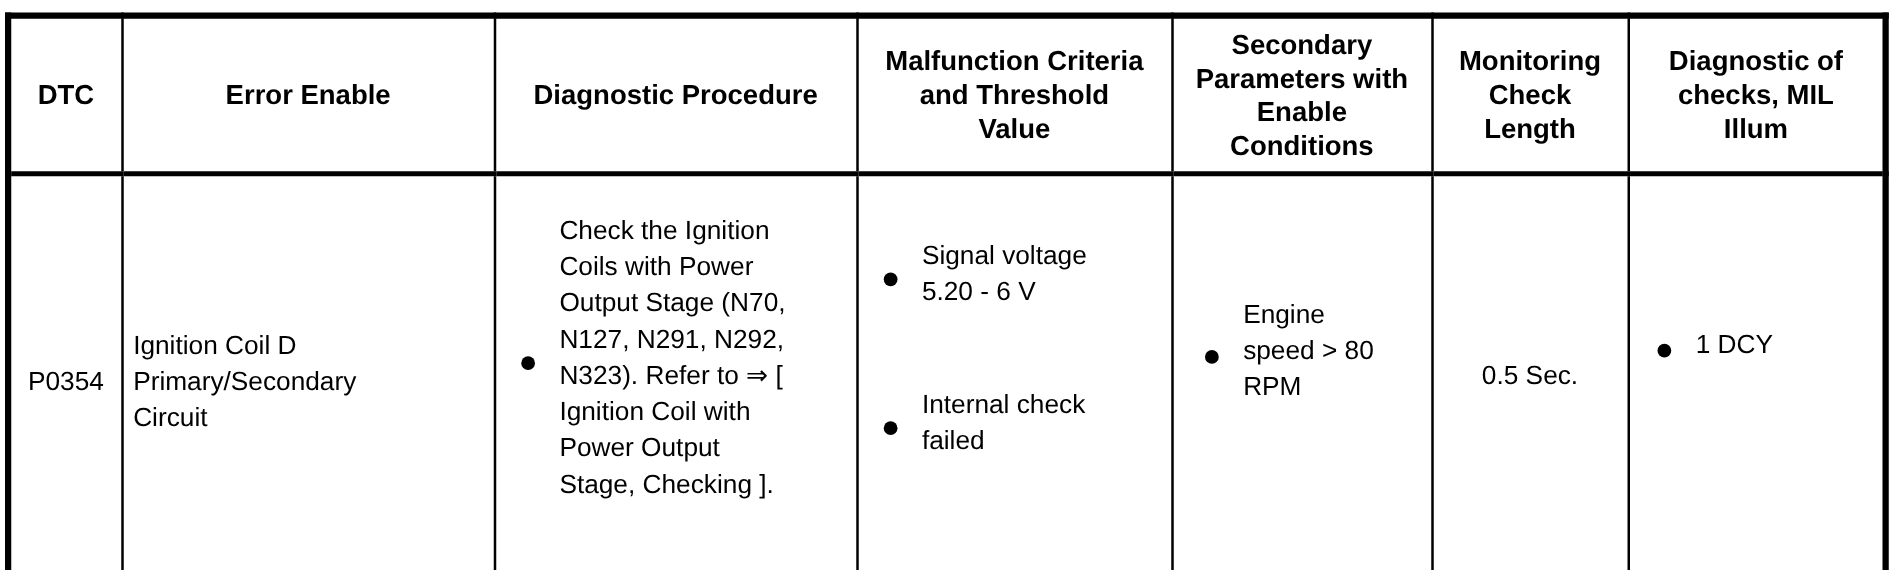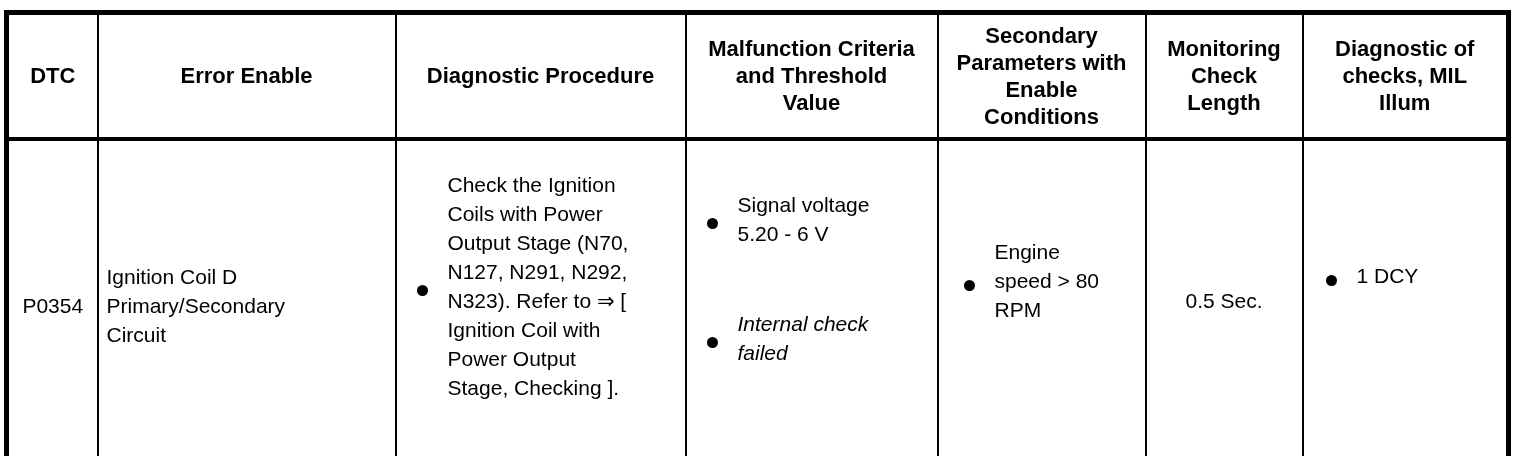--- a/index.html
+++ b/index.html
@@ -52,21 +52,21 @@
   td.c-err  { padding: 0 6px 0 8px; }
   td.c-diag { padding: 0 6px 40px 20px; }
   td.c-malf { padding: 0 6px 55px 20px; }
   td.c-sec  { padding: 0 6px 50px 25px; }
   td.c-mon  { text-align: center; padding: 0 4px 10px 4px; }
   td.c-freq { padding: 0 6px 60px 22px; }
   .li {
     display: flex;
     align-items: center;
   }
-  .li + .li { margin-top: 32px; font-style: italic; }
+  .li + .li { margin-top: 32px; }
   .dot {
     flex: 0 0 11px;
     width: 11px;
     height: 11px;
     margin-top: 9px;
     border-radius: 50%;
     background: #000000;
   }
   .li-text {
     margin-left: 20px;

